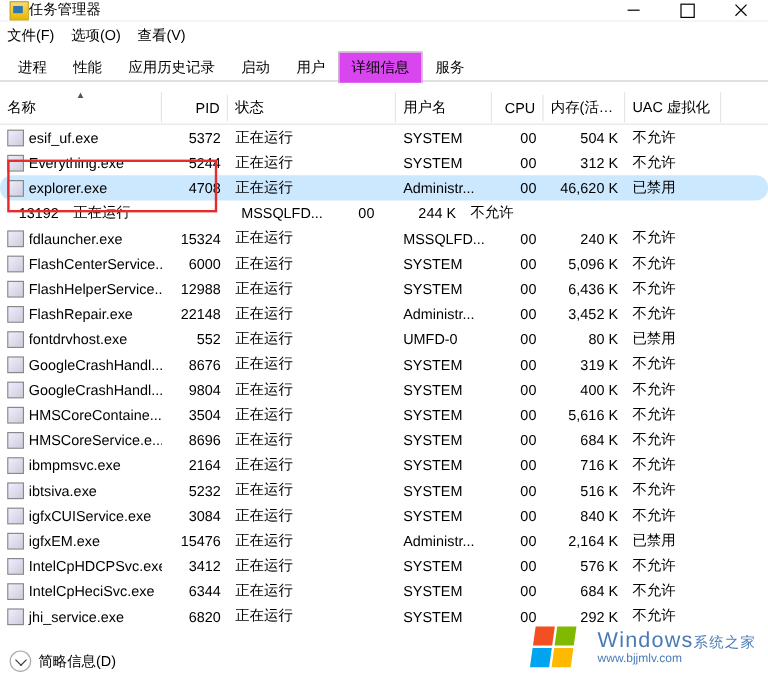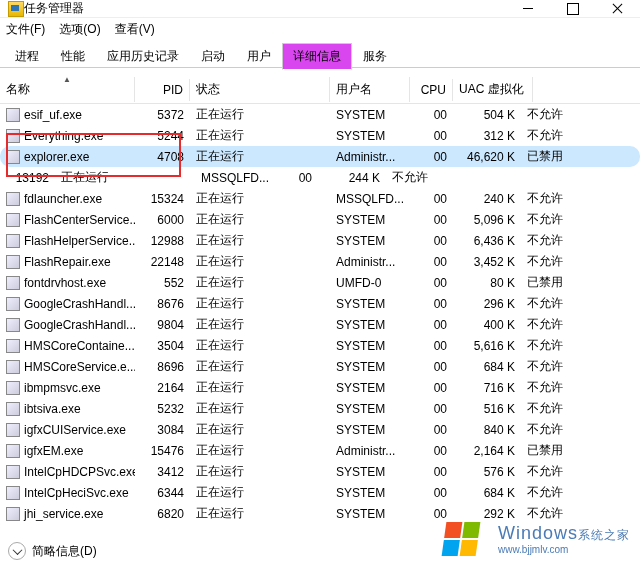--- a/index.html
+++ b/index.html
@@ -74,20 +74,21 @@
 <div class="table-wrap">
   <div class="thead">
     <div class="col c-name">
         <span class="sort">▲</span>
         <span>名称</span>
       </div>
     <div class="col c-pid">PID</div>
     <div class="col c-status">状态</div>
     <div class="col c-user">用户名</div>
     <div class="col c-cpu">CPU</div>
+    <div class="col c-mem">内存(活动...</div>
     <div class="col c-uac">UAC 虚拟化</div>
   </div>
   <div id="rows">
       <div class="row">
         <div class="col c-name">
           <span class="proc-icon"></span>
           <span>esif_uf.exe</span>
         </div>
         <div class="col c-pid">5372</div>
         <div class="col c-status">正在运行</div>
@@ -190,21 +191,21 @@
       </div>
       <div class="row">
         <div class="col c-name">
           <span class="proc-icon"></span>
           <span>GoogleCrashHandl...</span>
         </div>
         <div class="col c-pid">8676</div>
         <div class="col c-status">正在运行</div>
         <div class="col c-user">SYSTEM</div>
         <div class="col c-cpu">00</div>
-        <div class="col c-mem">296 K</div>
+        <div class="col c-mem">319 K</div>
         <div class="col c-uac">不允许</div>
       </div>
       <div class="row">
         <div class="col c-name">
           <span class="proc-icon"></span>
           <span>GoogleCrashHandl...</span>
         </div>
         <div class="col c-pid">9804</div>
         <div class="col c-status">正在运行</div>
         <div class="col c-user">SYSTEM</div>

